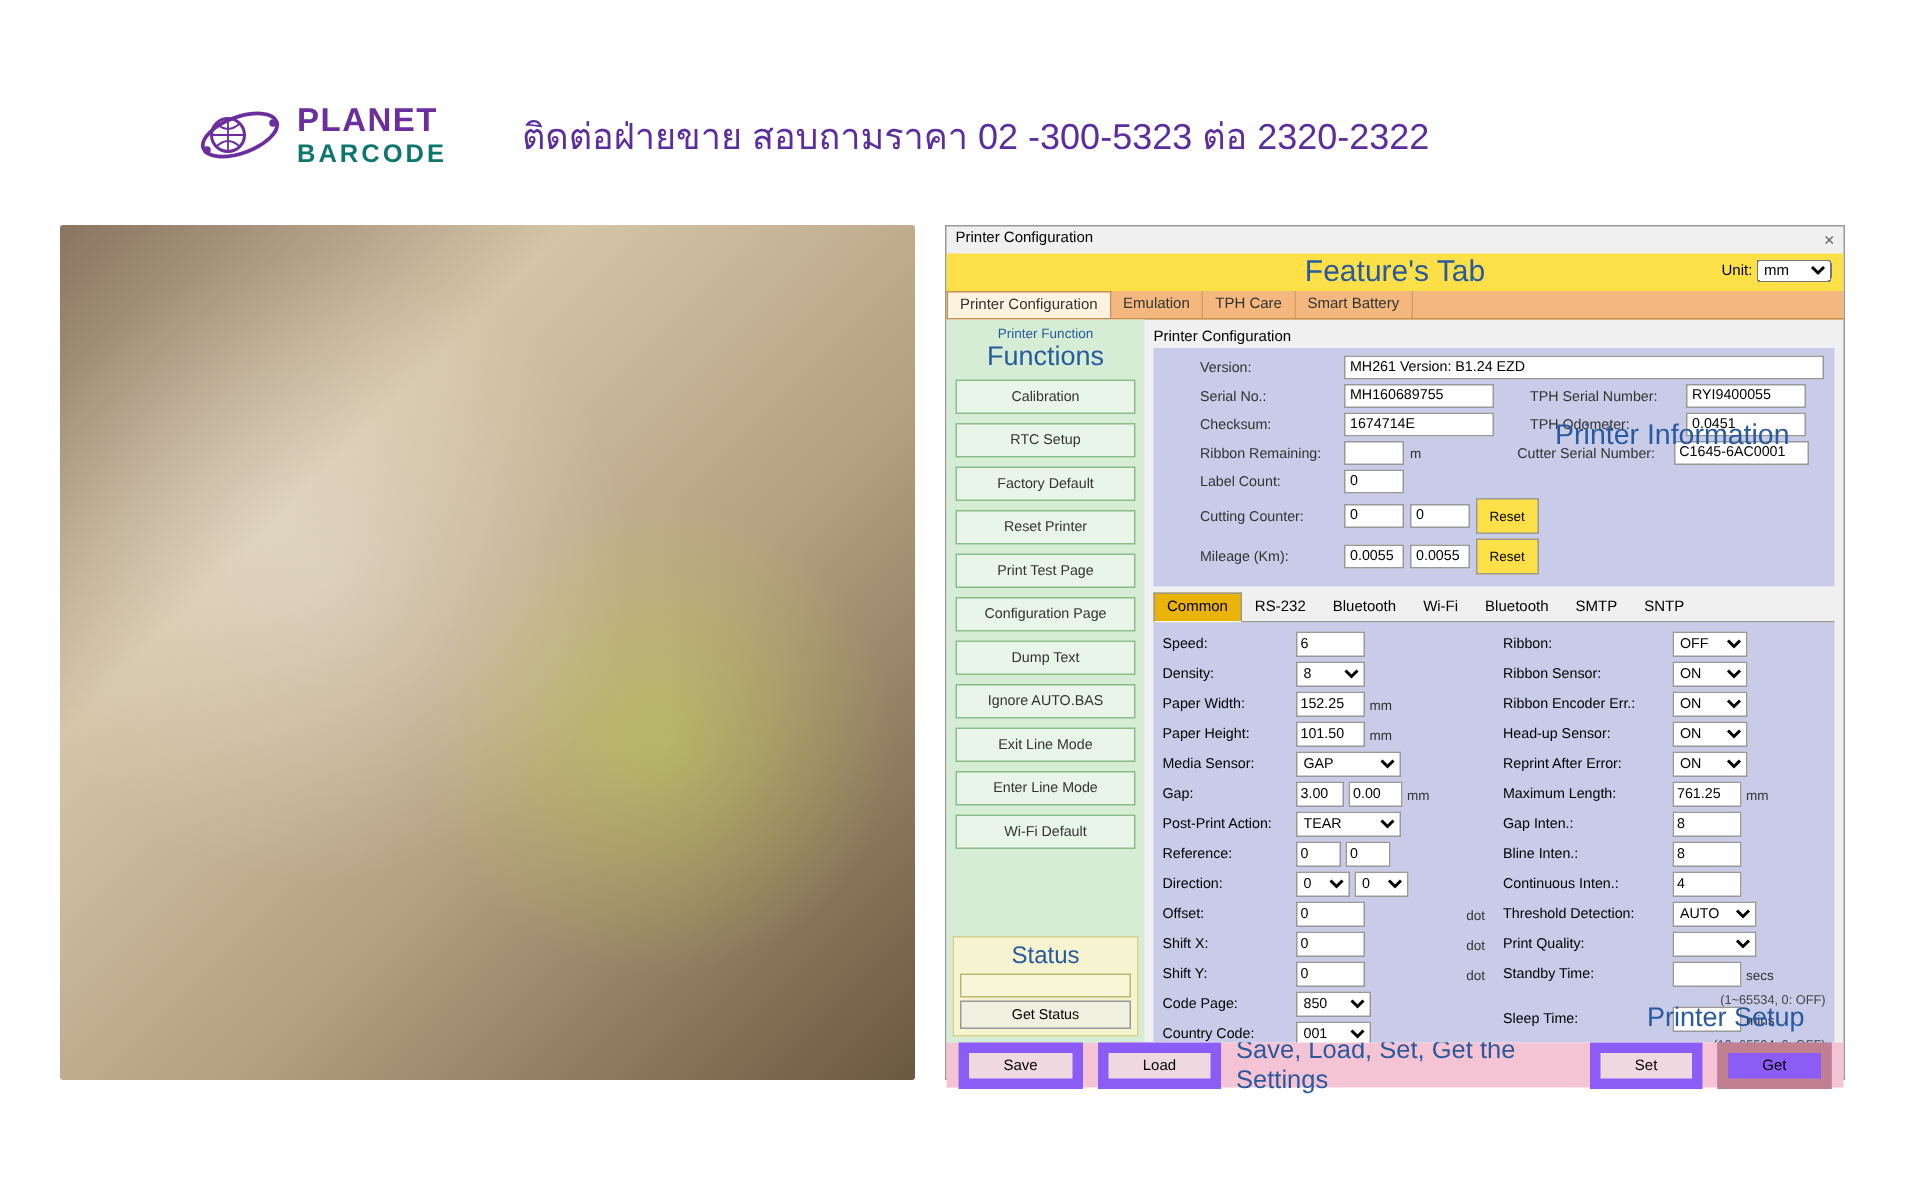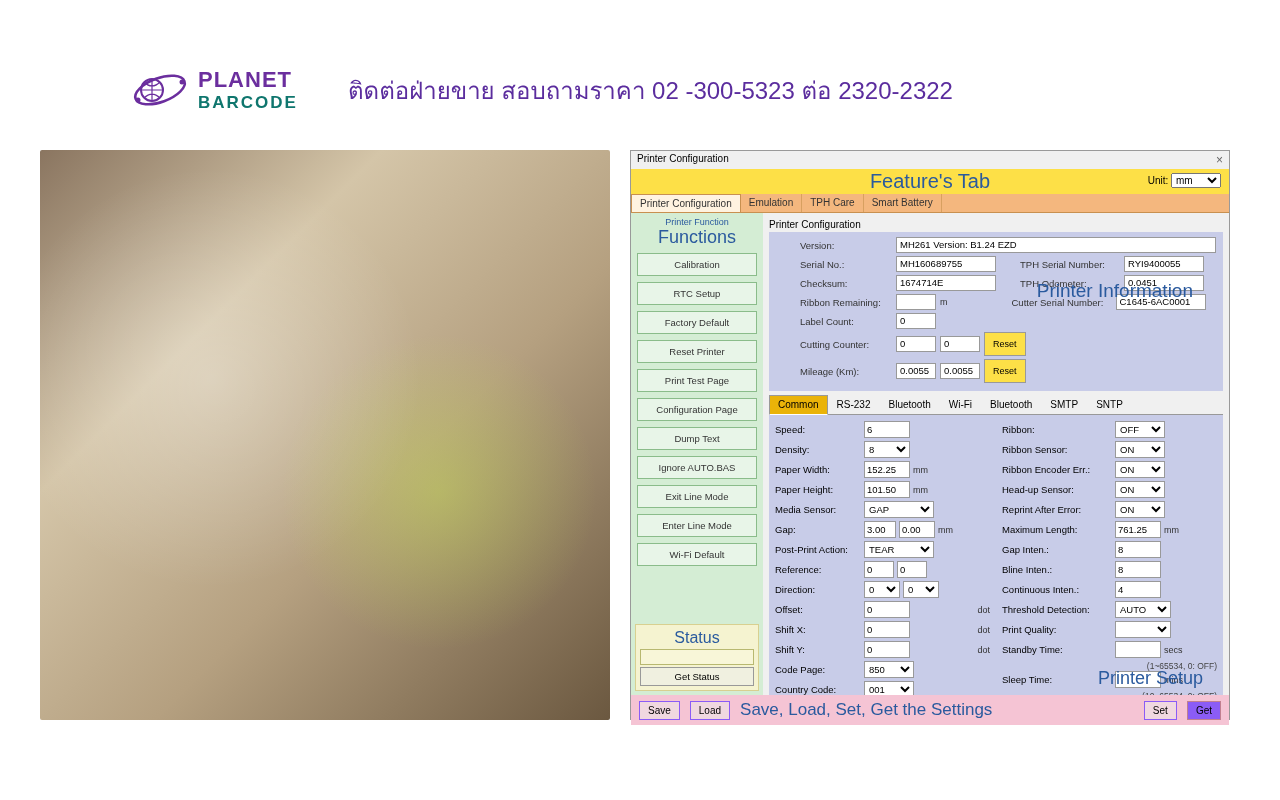--- a/index.html
+++ b/index.html
@@ -59,21 +59,21 @@
 .set-col { flex:1; }
 .set-row { display:flex; align-items:center; margin-bottom:3px; gap:3px; }
 .set-label { width:86px; font-size:9.5px; }
 .set-label-r { width:110px; font-size:9.5px; }
 .set-input { border:1px solid #999; background:#fff; padding:1px 2px; font-size:9.5px; height:17px; width:46px; }
 .set-sel { border:1px solid #999; background:#fff; font-size:9.5px; height:17px; }
 .unit-txt { font-size:9px; color:#333; }
 .hint { font-size:8.5px; color:#444; text-align:right; }
 
 .footer { background:#f5c4d4; display:flex; align-items:center; padding:4px 8px; gap:10px; height:30px; }
-.footer-btn { border:1px solid #8b5cf6; background:#f0d8e0; padding:3px 8px; font-size:10px; cursor:pointer; }
+.footer-btn { border:7px solid #8b5cf6; background:#f0d8e0; padding:3px 23px; font-size:10px; cursor:pointer; }
 .footer-text { flex:1; text-align:left; color:#2a5a9e; font-size:17px; }
 </style>
 </head>
 <body>
 
 <div class="header">
   <div class="logo">
     <div class="logo-icon">
       <svg viewBox="0 0 60 60">
           <ellipse cx="30" cy="30" rx="26" ry="12" fill="none" stroke="#6b2e9e" stroke-width="2.5" transform="rotate(-20 30 30)"></ellipse>

